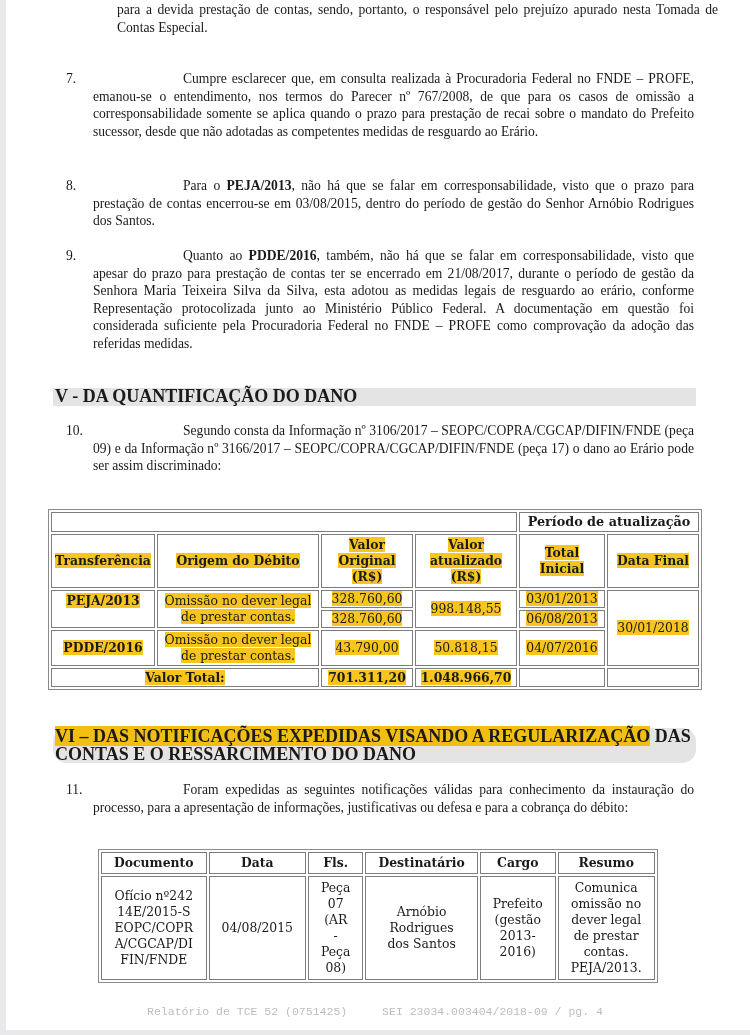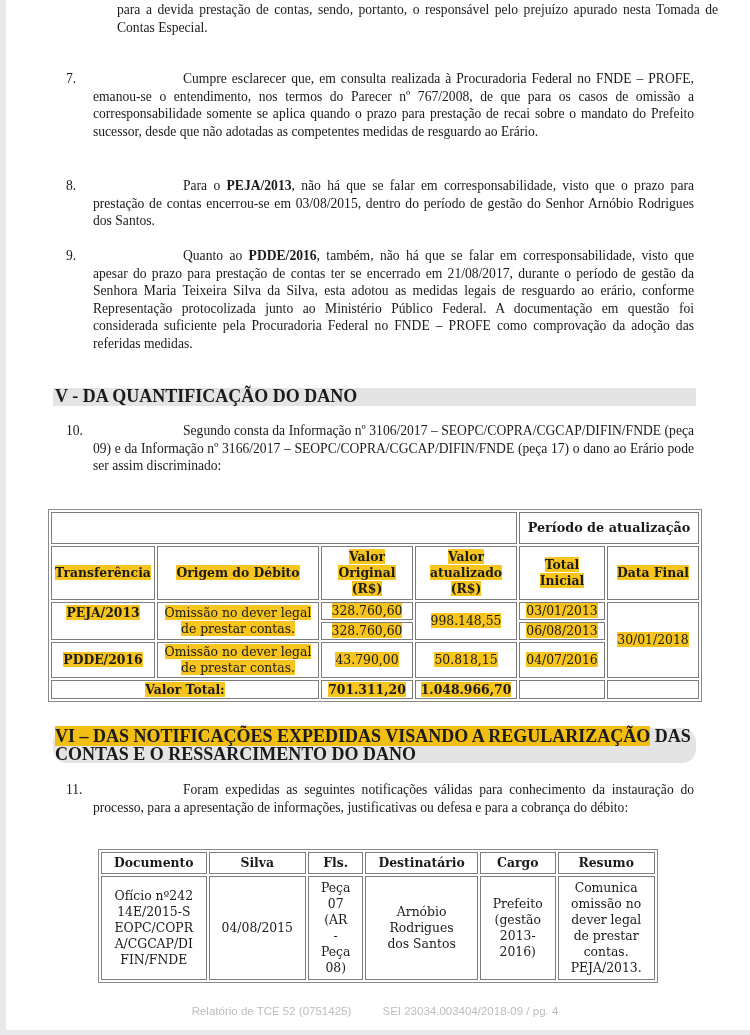--- a/index.html
+++ b/index.html
@@ -49,21 +49,21 @@
     border:1px solid #8a8a8a;
     font-family:"DejaVu Serif",serif; font-size:12.4px;
   }
   .notif td, .notif th {
     border:1px solid #7d7d7d; text-align:center; vertical-align:middle;
     padding:0 12px; line-height:16px;
   }
   .notif th { font-weight:bold; height:20px; }
   .footer {
     position:absolute; top:1005px; left:0; width:750px; text-align:center;
-    font-family:Liberation Sans, sans-serif;
+    font-family:Liberation Mono, monospace;
     font-size:11.5px; color:#bdbdbd;
   }
   .footer span { margin:0 14px; }
 </style>
 </head>
 <body>
 
 <div class="page"></div>
 
 <div class="para" style="top:1px;margin-left:24px;">para a devida prestação de contas, sendo, portanto, o responsável pelo prejuízo apurado nesta Tomada de Contas Especial.</div>
@@ -77,21 +77,21 @@
 <div class="num" style="top:247px;">9.</div>
 <div class="para" style="top:247px;"><span class="indent"></span><span>Quanto ao </span><b>PDDE/2016</b><span>, também, não há que se falar em corresponsabilidade, visto que apesar do prazo para prestação de contas ter se encerrado em 21/08/2017, durante o período de gestão da Senhora Maria Teixeira Silva da Silva, esta adotou as medidas legais de resguardo ao erário, conforme Representação protocolizada junto ao Ministério Público Federal. A documentação em questão foi considerada suficiente pela Procuradoria Federal no FNDE – PROFE como comprovação da adoção das referidas medidas.</span></div>
 
 <div class="heading" style="top:388px;">V - DA QUANTIFICAÇÃO DO DANO</div>
 
 <div class="num" style="top:422px;">10.</div>
 <div class="para" style="top:422px;"><span class="indent"></span><span>Segundo consta da Informação nº 3106/2017 – SEOPC/COPRA/CGCAP/DIFIN/FNDE (peça 09) e da Informação nº 3166/2017 – SEOPC/COPRA/CGCAP/DIFIN/FNDE (peça 17) o dano ao Erário pode ser assim discriminado:</span></div>
 
 <table class="dmg">
   <tbody>
-      <tr style="height:32px;">
+      <tr style="height:20px;">
     <td colspan="4"></td>
     <td colspan="2" class="b" style="font-size:12.8px;">Período de atualização</td>
   </tr>
   <tr style="height:54px;">
     <td class="b" style="width:98px;"><span class="hl">Transferência</span></td>
     <td class="b" style="width:156px;"><span class="hl">Origem do Débito</span></td>
     <td class="b" style="width:86px;"><span class="hl">Valor Original (R$)</span></td>
     <td class="b" style="width:96px;"><span class="hl">Valor atualizado (R$)</span></td>
     <td class="b" style="width:80px;"><span class="hl">Total Inicial</span></td>
     <td class="b"><span class="hl">Data Final</span></td>
@@ -127,21 +127,21 @@
 
 <div class="heading" style="top:728px;border-radius:14px;"><span class="hl-dark">VI – DAS NOTIFICAÇÕES EXPEDIDAS VISANDO A REGULARIZAÇÃO</span><span> DAS CONTAS E O RESSARCIMENTO DO DANO</span></div>
 
 <div class="num" style="top:781px;">11.</div>
 <div class="para" style="top:781px;"><span class="indent"></span><span>Foram expedidas as seguintes notificações válidas para conhecimento da instauração do processo, para a apresentação de informações, justificativas ou defesa e para a cobrança do débito:</span></div>
 
 <table class="notif">
   <tbody>
       <tr>
     <th style="width:106px;">Documento</th>
-    <th style="width:80px;">Silva</th>
+    <th style="width:80px;">Data</th>
     <th style="width:32px;">Fls.</th>
     <th style="width:86px;">Destinatário</th>
     <th style="width:52px;">Cargo</th>
     <th>Resumo</th>
   </tr>
   <tr style="height:104px;">
     <td style="word-break:break-all;">Ofício nº24214E/2015-SEOPC/COPRA/CGCAP/DIFIN/FNDE</td>
     <td>04/08/2015</td>
     <td>Peça 07 (AR - Peça 08)</td>
     <td>Arnóbio Rodrigues dos Santos</td>

